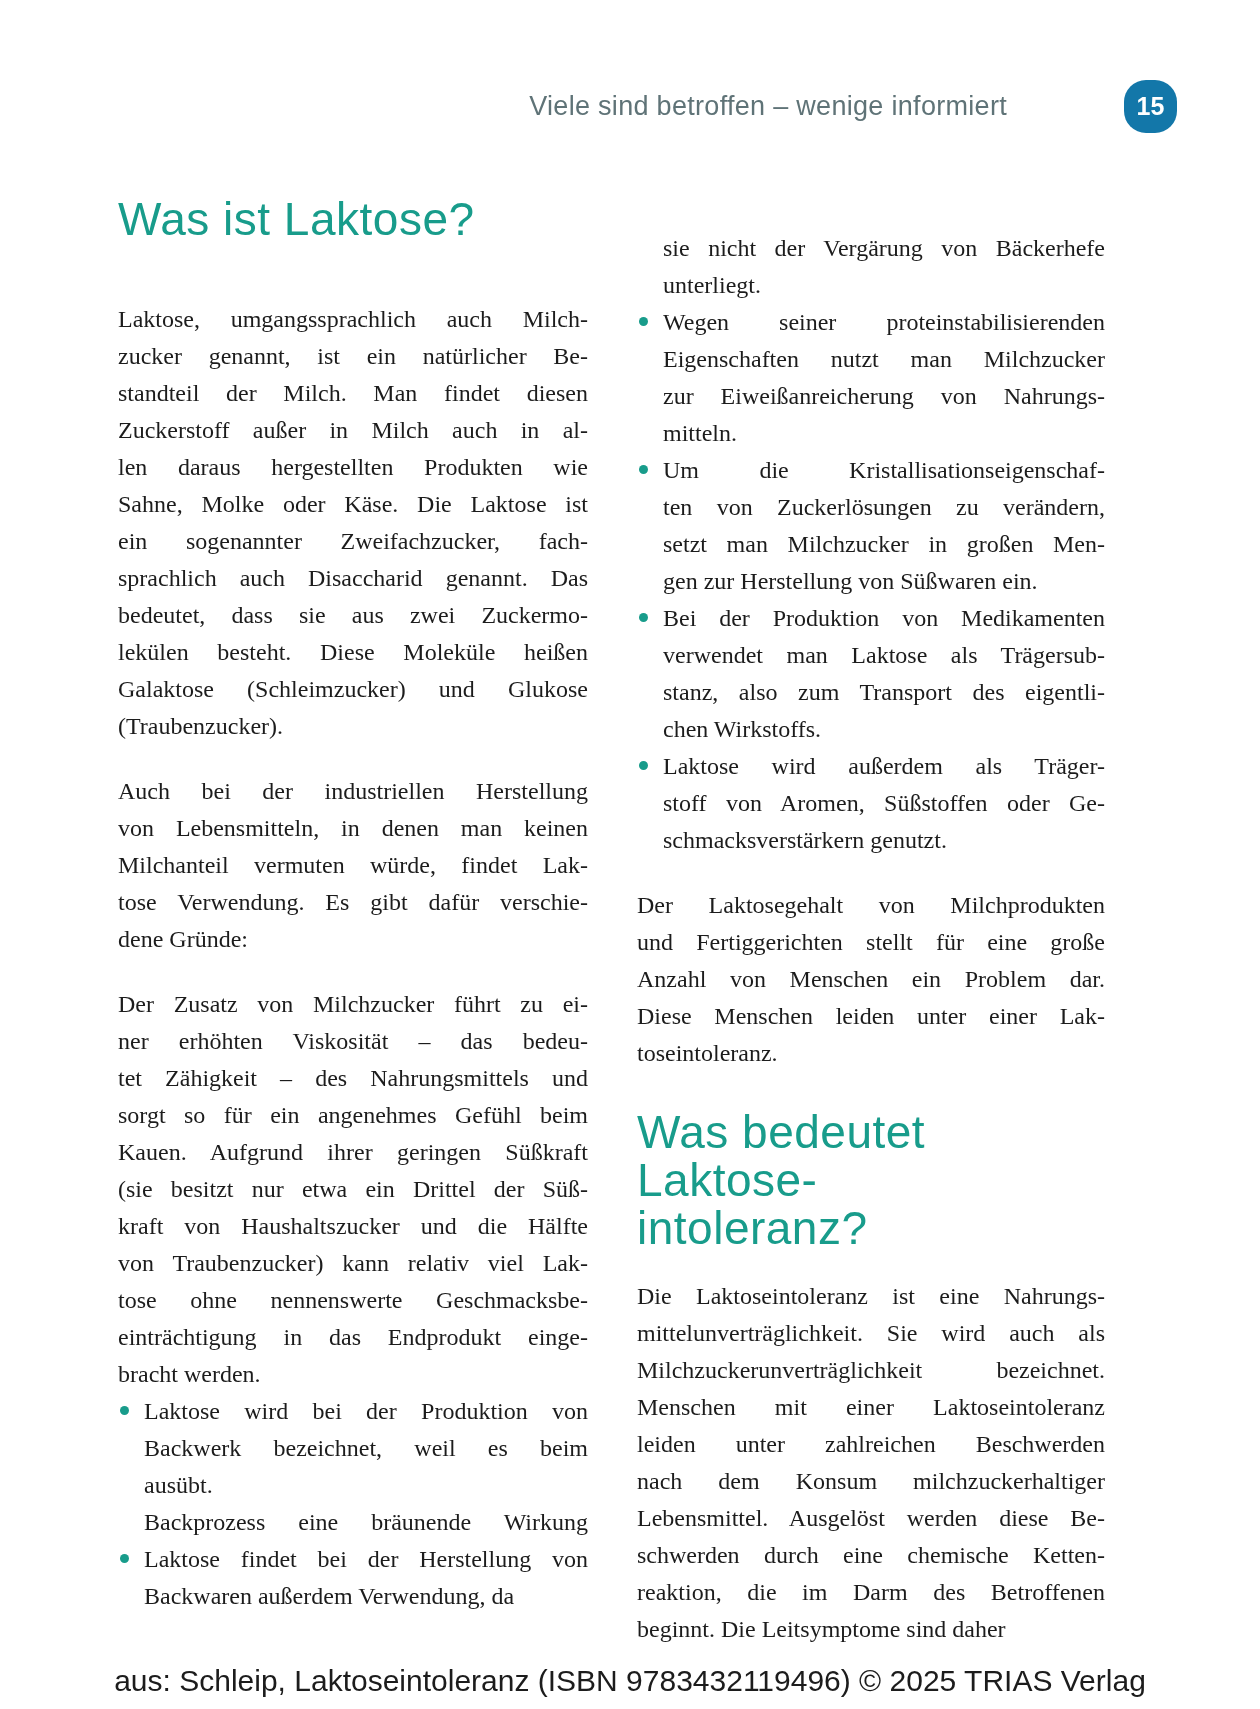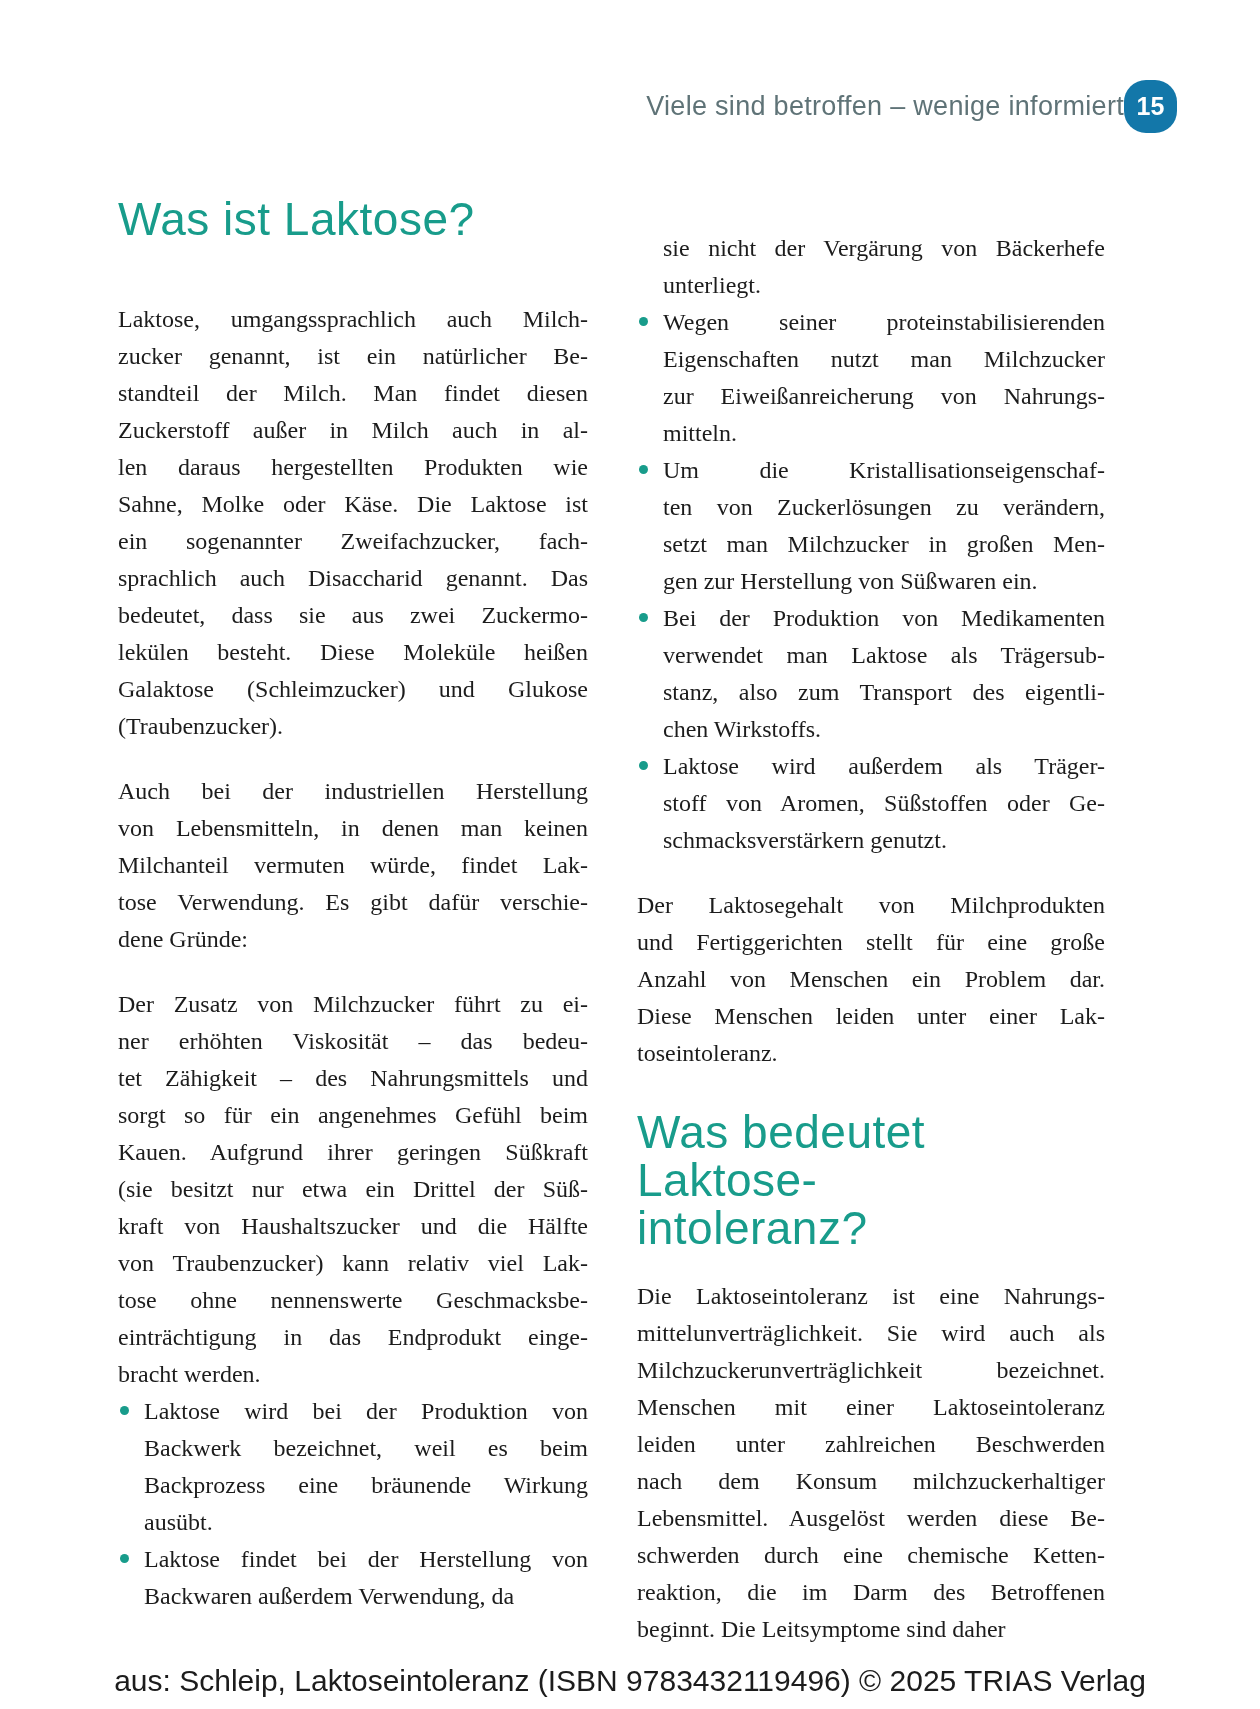--- a/index.html
+++ b/index.html
@@ -13,21 +13,21 @@
     position:relative;
     width:1260px;height:1709px;
     background:#ffffff;
     font-family:"Liberation Serif", serif;
     color:var(--text);
     overflow:hidden;
   }
   
   .header{
     position:absolute;top:80px;left:0;right:83px;height:53px;
-    display:flex;justify-content:flex-end;align-items:center;
+    display:flex;justify-content:flex-end;align-items:center;gap:117px;
   }
   .running-title{
     font-family:"Liberation Sans", sans-serif;
     font-size:27px;color:var(--title-gray);letter-spacing:0.3px;
     white-space:nowrap;
   }
   .page-badge{
     width:53px;height:53px;background:var(--badge);
     border-radius:22px;
     display:flex;align-items:center;justify-content:center;
@@ -119,22 +119,22 @@
         <div class="line">kraft von Haushaltszucker und die Hälfte</div>
         <div class="line">von Traubenzucker) kann relativ viel Lak-</div>
         <div class="line">tose ohne nennenswerte Geschmacksbe-</div>
         <div class="line">einträchtigung in das Endprodukt einge-</div>
         <div class="line last">bracht werden.</div>
       </div>
       <div class="block block-bullet">
         <span class="dot"></span>
         <div class="line">Laktose wird bei der Produktion von</div>
         <div class="line">Backwerk bezeichnet, weil es beim</div>
+        <div class="line last">ausübt.</div>
         <div class="line">Backprozess eine bräunende Wirkung</div>
-        <div class="line last">ausübt.</div>
       </div>
       <div class="block block-bullet">
         <span class="dot"></span>
         <div class="line">Laktose findet bei der Herstellung von</div>
         <div class="line last">Backwaren außerdem Verwendung, da</div>
       </div>
     </div>
 
   <div class="column" id="col-right">
       <div class="block block-bullet">

